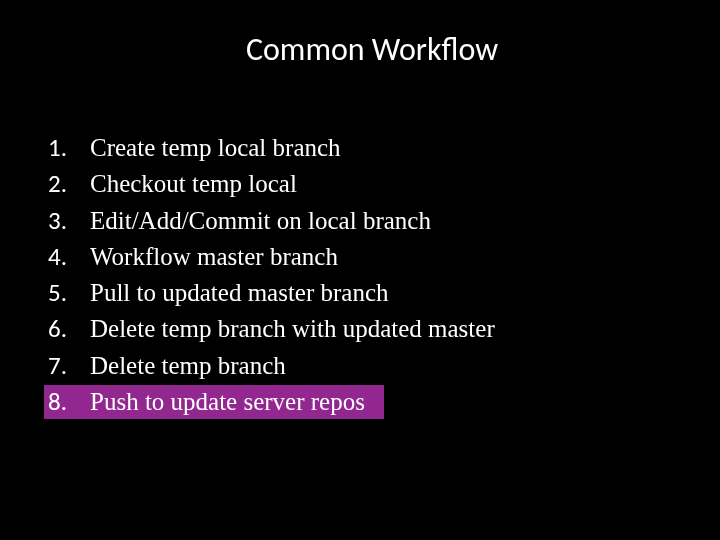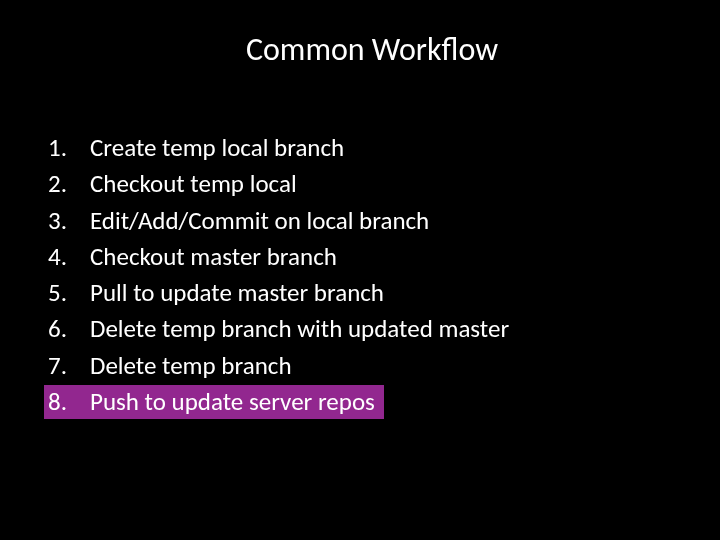--- a/index.html
+++ b/index.html
@@ -45,20 +45,21 @@
   }
   .num {
     width: 46px;
     flex: 0 0 46px;
     text-align: left;
     padding-left: 4px;
     box-sizing: border-box;
   }
   .txt {
     flex: 1 1 auto;
+    font-family: Liberation Serif, serif;
   }
   .highlight-bar {
     position: absolute;
     left: 0;
     height: 34px;
     background: #92278f;
     z-index: 0;
   }
   .row > span {
     position: relative;
@@ -83,26 +84,26 @@
       <span class="txt">Checkout temp local</span>
     </div>
 
     <div class="row">
       <span class="num">3.</span>
       <span class="txt">Edit/Add/Commit on local branch</span>
     </div>
 
     <div class="row">
       <span class="num">4.</span>
-      <span class="txt">Checkout master branch</span>
+      <span class="txt">Workflow master branch</span>
     </div>
 
     <div class="row">
       <span class="num">5.</span>
-      <span class="txt">Pull to update master branch</span>
+      <span class="txt">Pull to updated master branch</span>
     </div>
 
     <div class="row">
       <span class="num">6.</span>
       <span class="txt">Delete temp branch with updated master</span>
     </div>
 
     <div class="row">
       <span class="num">7.</span>
       <span class="txt">Delete temp branch</span>

